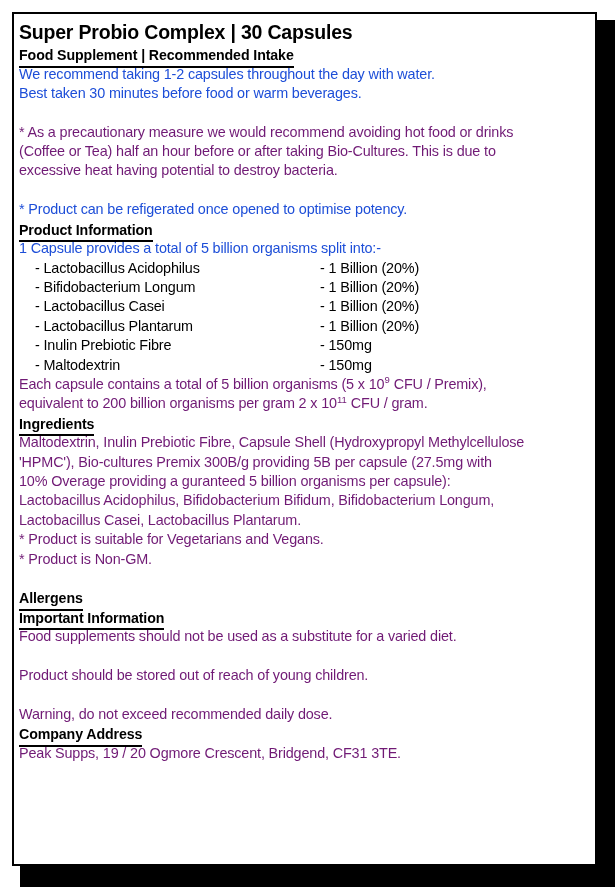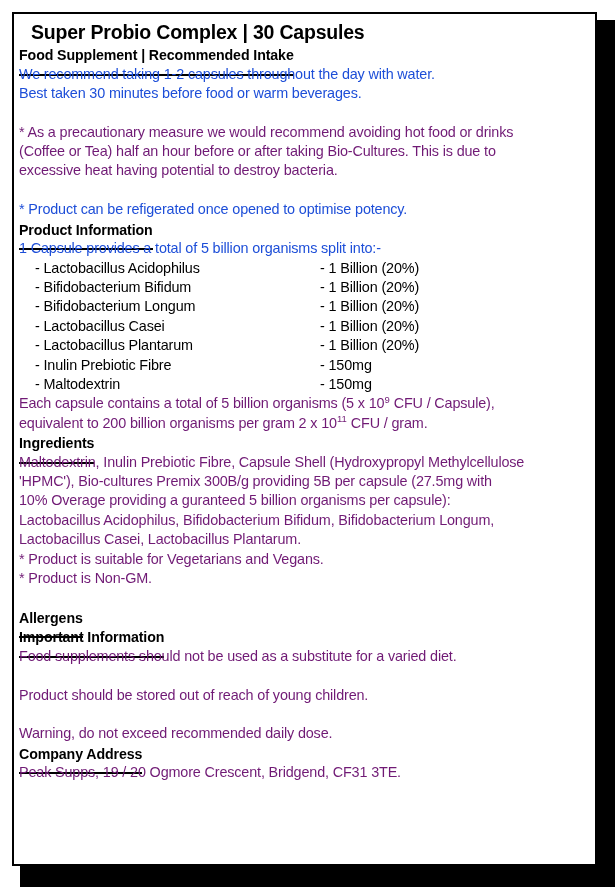--- a/index.html
+++ b/index.html
@@ -53,32 +53,32 @@
   }
 
   
   .title {
     font-size: 19.5px;
     font-weight: bold;
     color: #000;
     line-height: 25px;
     letter-spacing: -0.2px;
     white-space: nowrap;
-    margin: 0 0 0 12px;
+    margin: 0 0 0 0;
     padding-top: 2px;
   }
 
   .heading {
     font-size: 14.2px;
     font-weight: bold;
     color: #000;
     line-height: 19.5px;
     display: inline-block;
     border-bottom: 2px solid #000;
-    padding-bottom: 8px;
+    padding-bottom: 0px;
     margin: 0;
     white-space: nowrap;
     letter-spacing: -0.1px;
   }
   .heading-row {
     line-height: 19.5px;
     height: 19.5px;
   }
 
   .line {
@@ -163,39 +163,36 @@
 
       <div class="heading-row">
         <span class="heading">Product Information</span>
       </div>
       <div class="line">1 Capsule provides a total of 5 billion organisms split into:-</div>
 
       <div class="org-row">
         <span class="org-name">- Lactobacillus Acidophilus</span><span class="org-amt">- 1 Billion (20%)</span>
       </div>
       <div class="org-row">
-        <span class="org-name">- Bifidobacterium Bifidum</span><span class="org-amt">- 1 Billion (20%)</span>
-      </div>
-      <div class="org-row">
         <span class="org-name">- Bifidobacterium Longum</span><span class="org-amt">- 1 Billion (20%)</span>
       </div>
       <div class="org-row">
         <span class="org-name">- Lactobacillus Casei</span><span class="org-amt">- 1 Billion (20%)</span>
       </div>
       <div class="org-row">
         <span class="org-name">- Lactobacillus Plantarum</span><span class="org-amt">- 1 Billion (20%)</span>
       </div>
       <div class="org-row">
         <span class="org-name">- Inulin Prebiotic Fibre</span><span class="org-amt">- 150mg</span>
       </div>
       <div class="org-row">
         <span class="org-name">- Maltodextrin</span><span class="org-amt">- 150mg</span>
       </div>
 
-      <div class="wrapline"><span>Each capsule contains a total of 5 billion organisms (5 x 10</span><sup class="exp">9</sup><span>CFU / Capsule),</span></div>
+      <div class="wrapline"><span>Each capsule contains a total of 5 billion organisms (5 x 10</span><sup class="exp">9</sup><span>CFU / Premix),</span></div>
       <div class="wrapline"><span>equivalent to 200 billion organisms per gram 2 x 10</span><sup class="exp">11</sup><span>CFU / gram.</span></div>
 
       <div class="heading-row">
         <span class="heading">Ingredients</span>
       </div>
       <div class="wrapline">Maltodextrin, Inulin Prebiotic Fibre, Capsule Shell (Hydroxypropyl Methylcellulose</div>
       <div class="wrapline">'HPMC'), Bio-cultures Premix 300B/g providing 5B per capsule (27.5mg with</div>
       <div class="wrapline">10% Overage providing a guranteed 5 billion organisms per capsule):</div>
       <div class="wrapline">Lactobacillus Acidophilus, Bifidobacterium Bifidum, Bifidobacterium Longum,</div>
       <div class="wrapline">Lactobacillus Casei, Lactobacillus Plantarum.</div>

